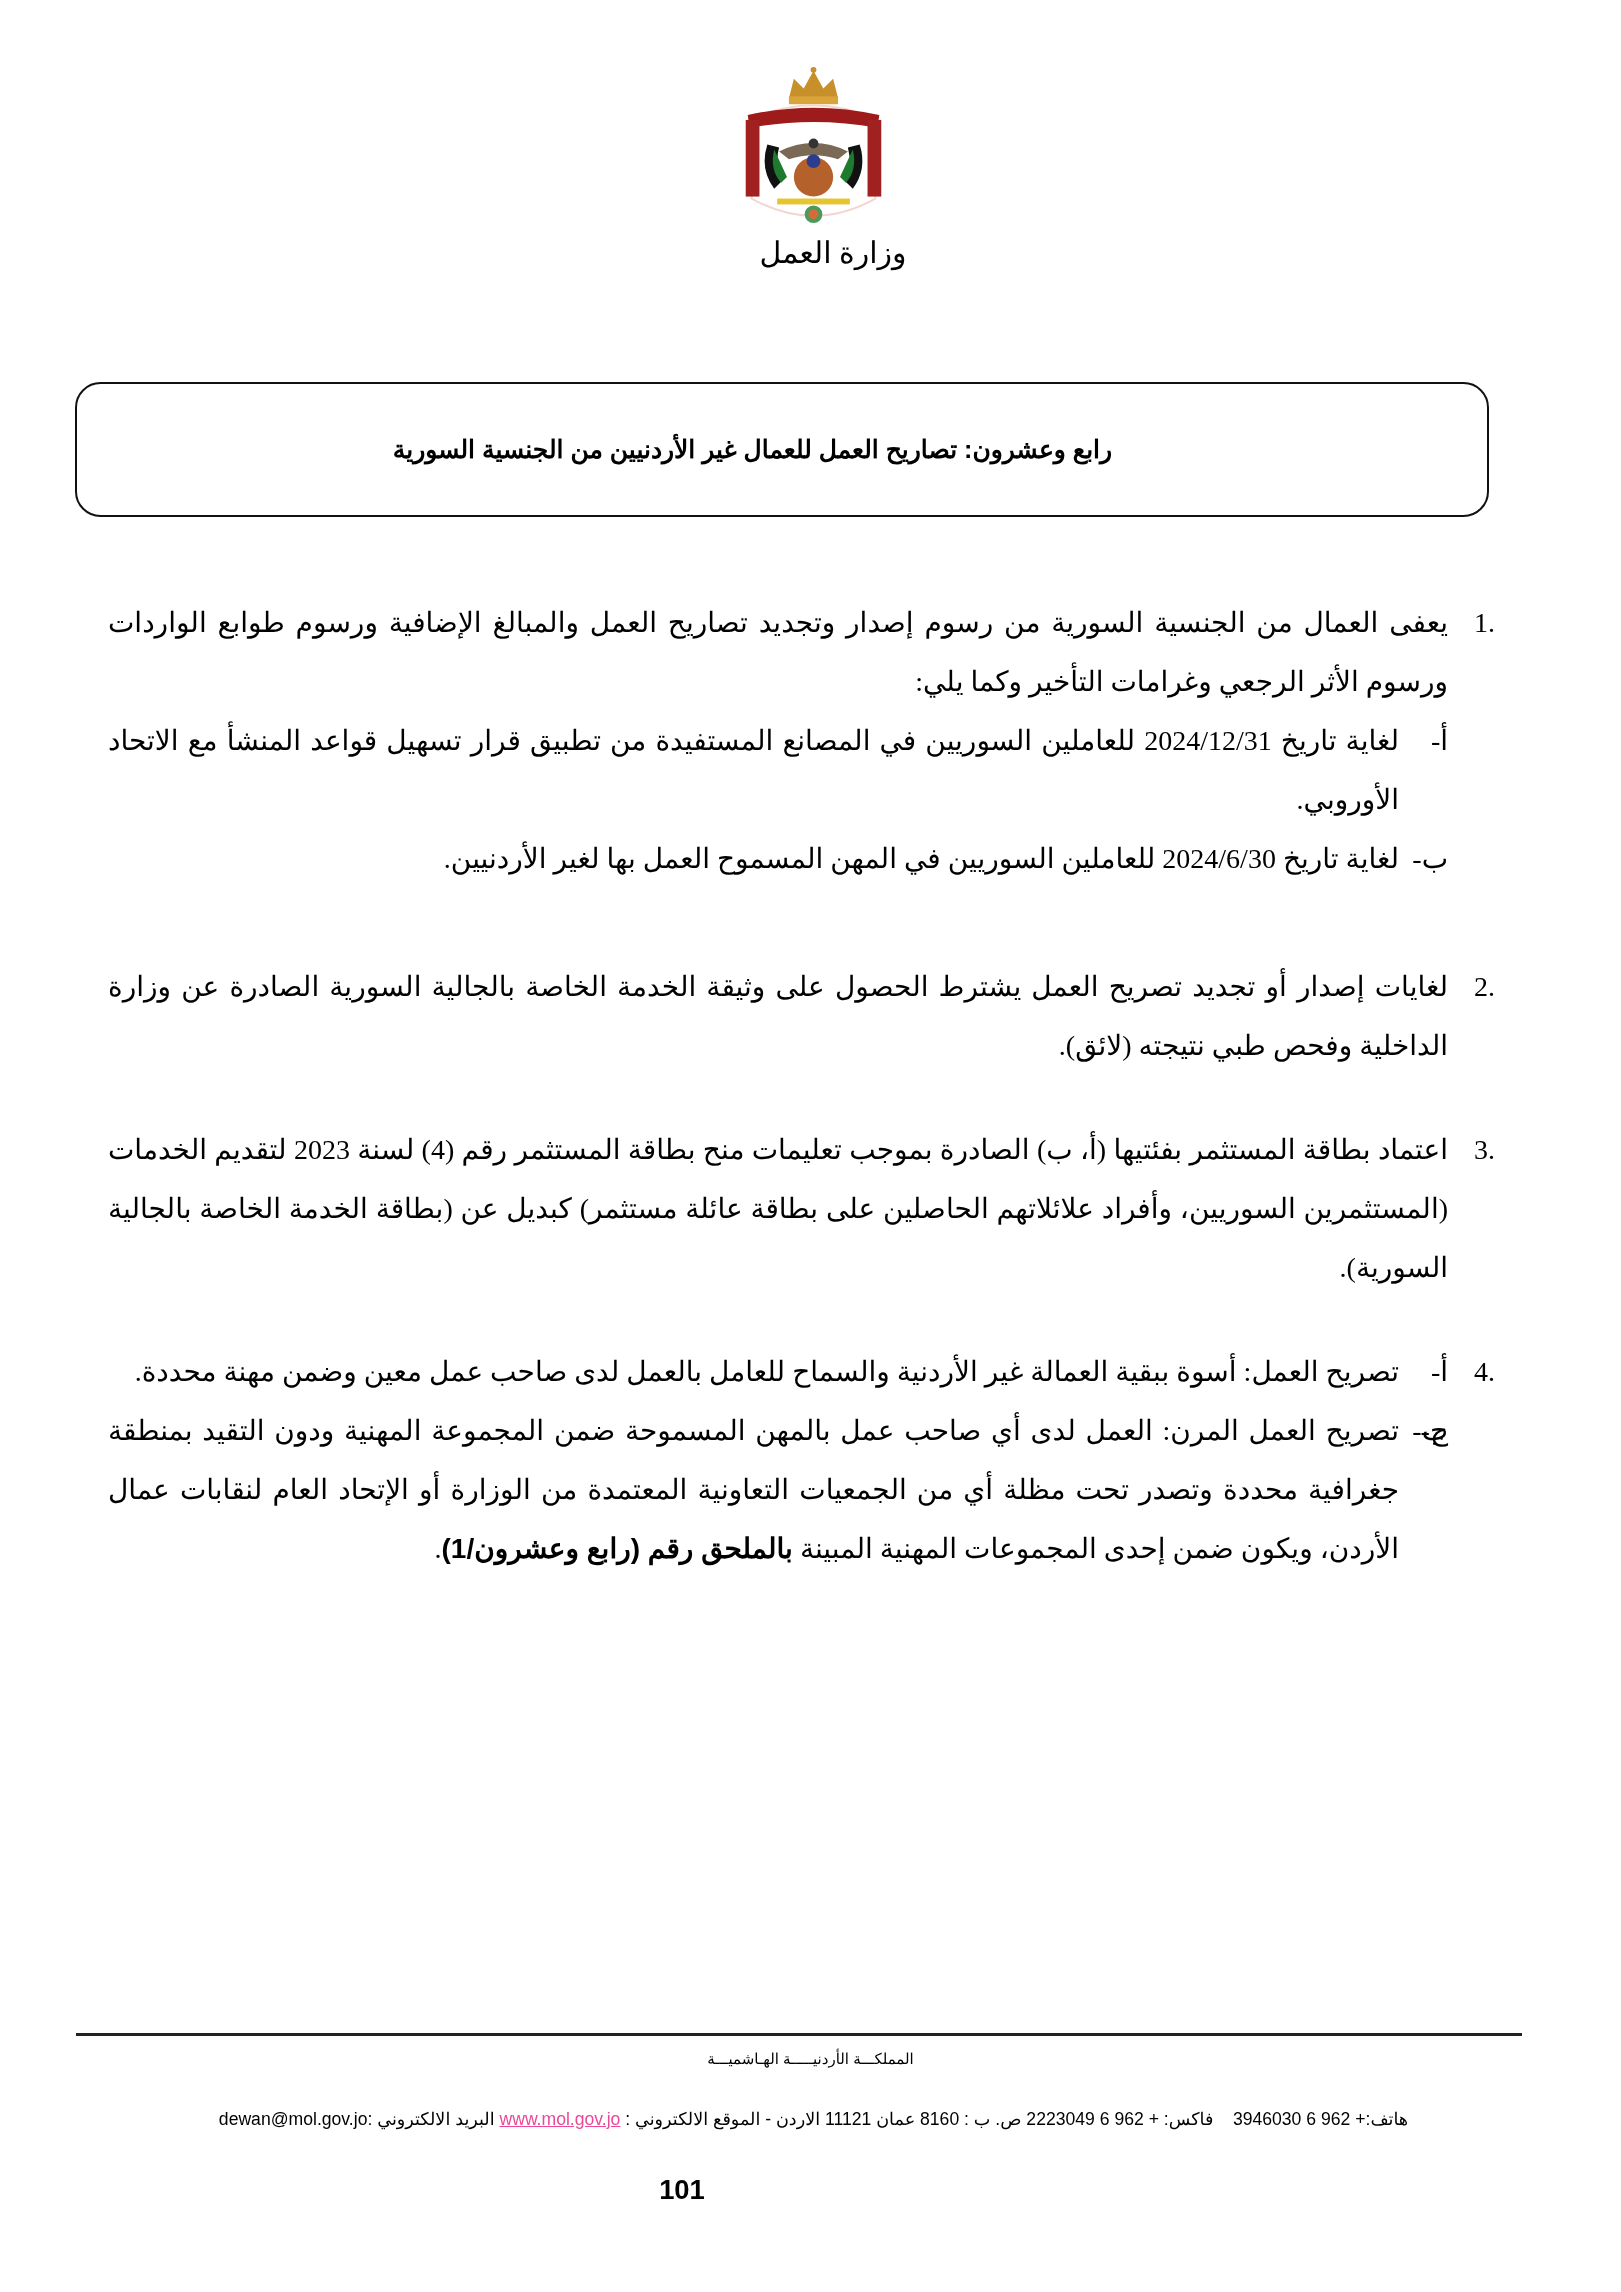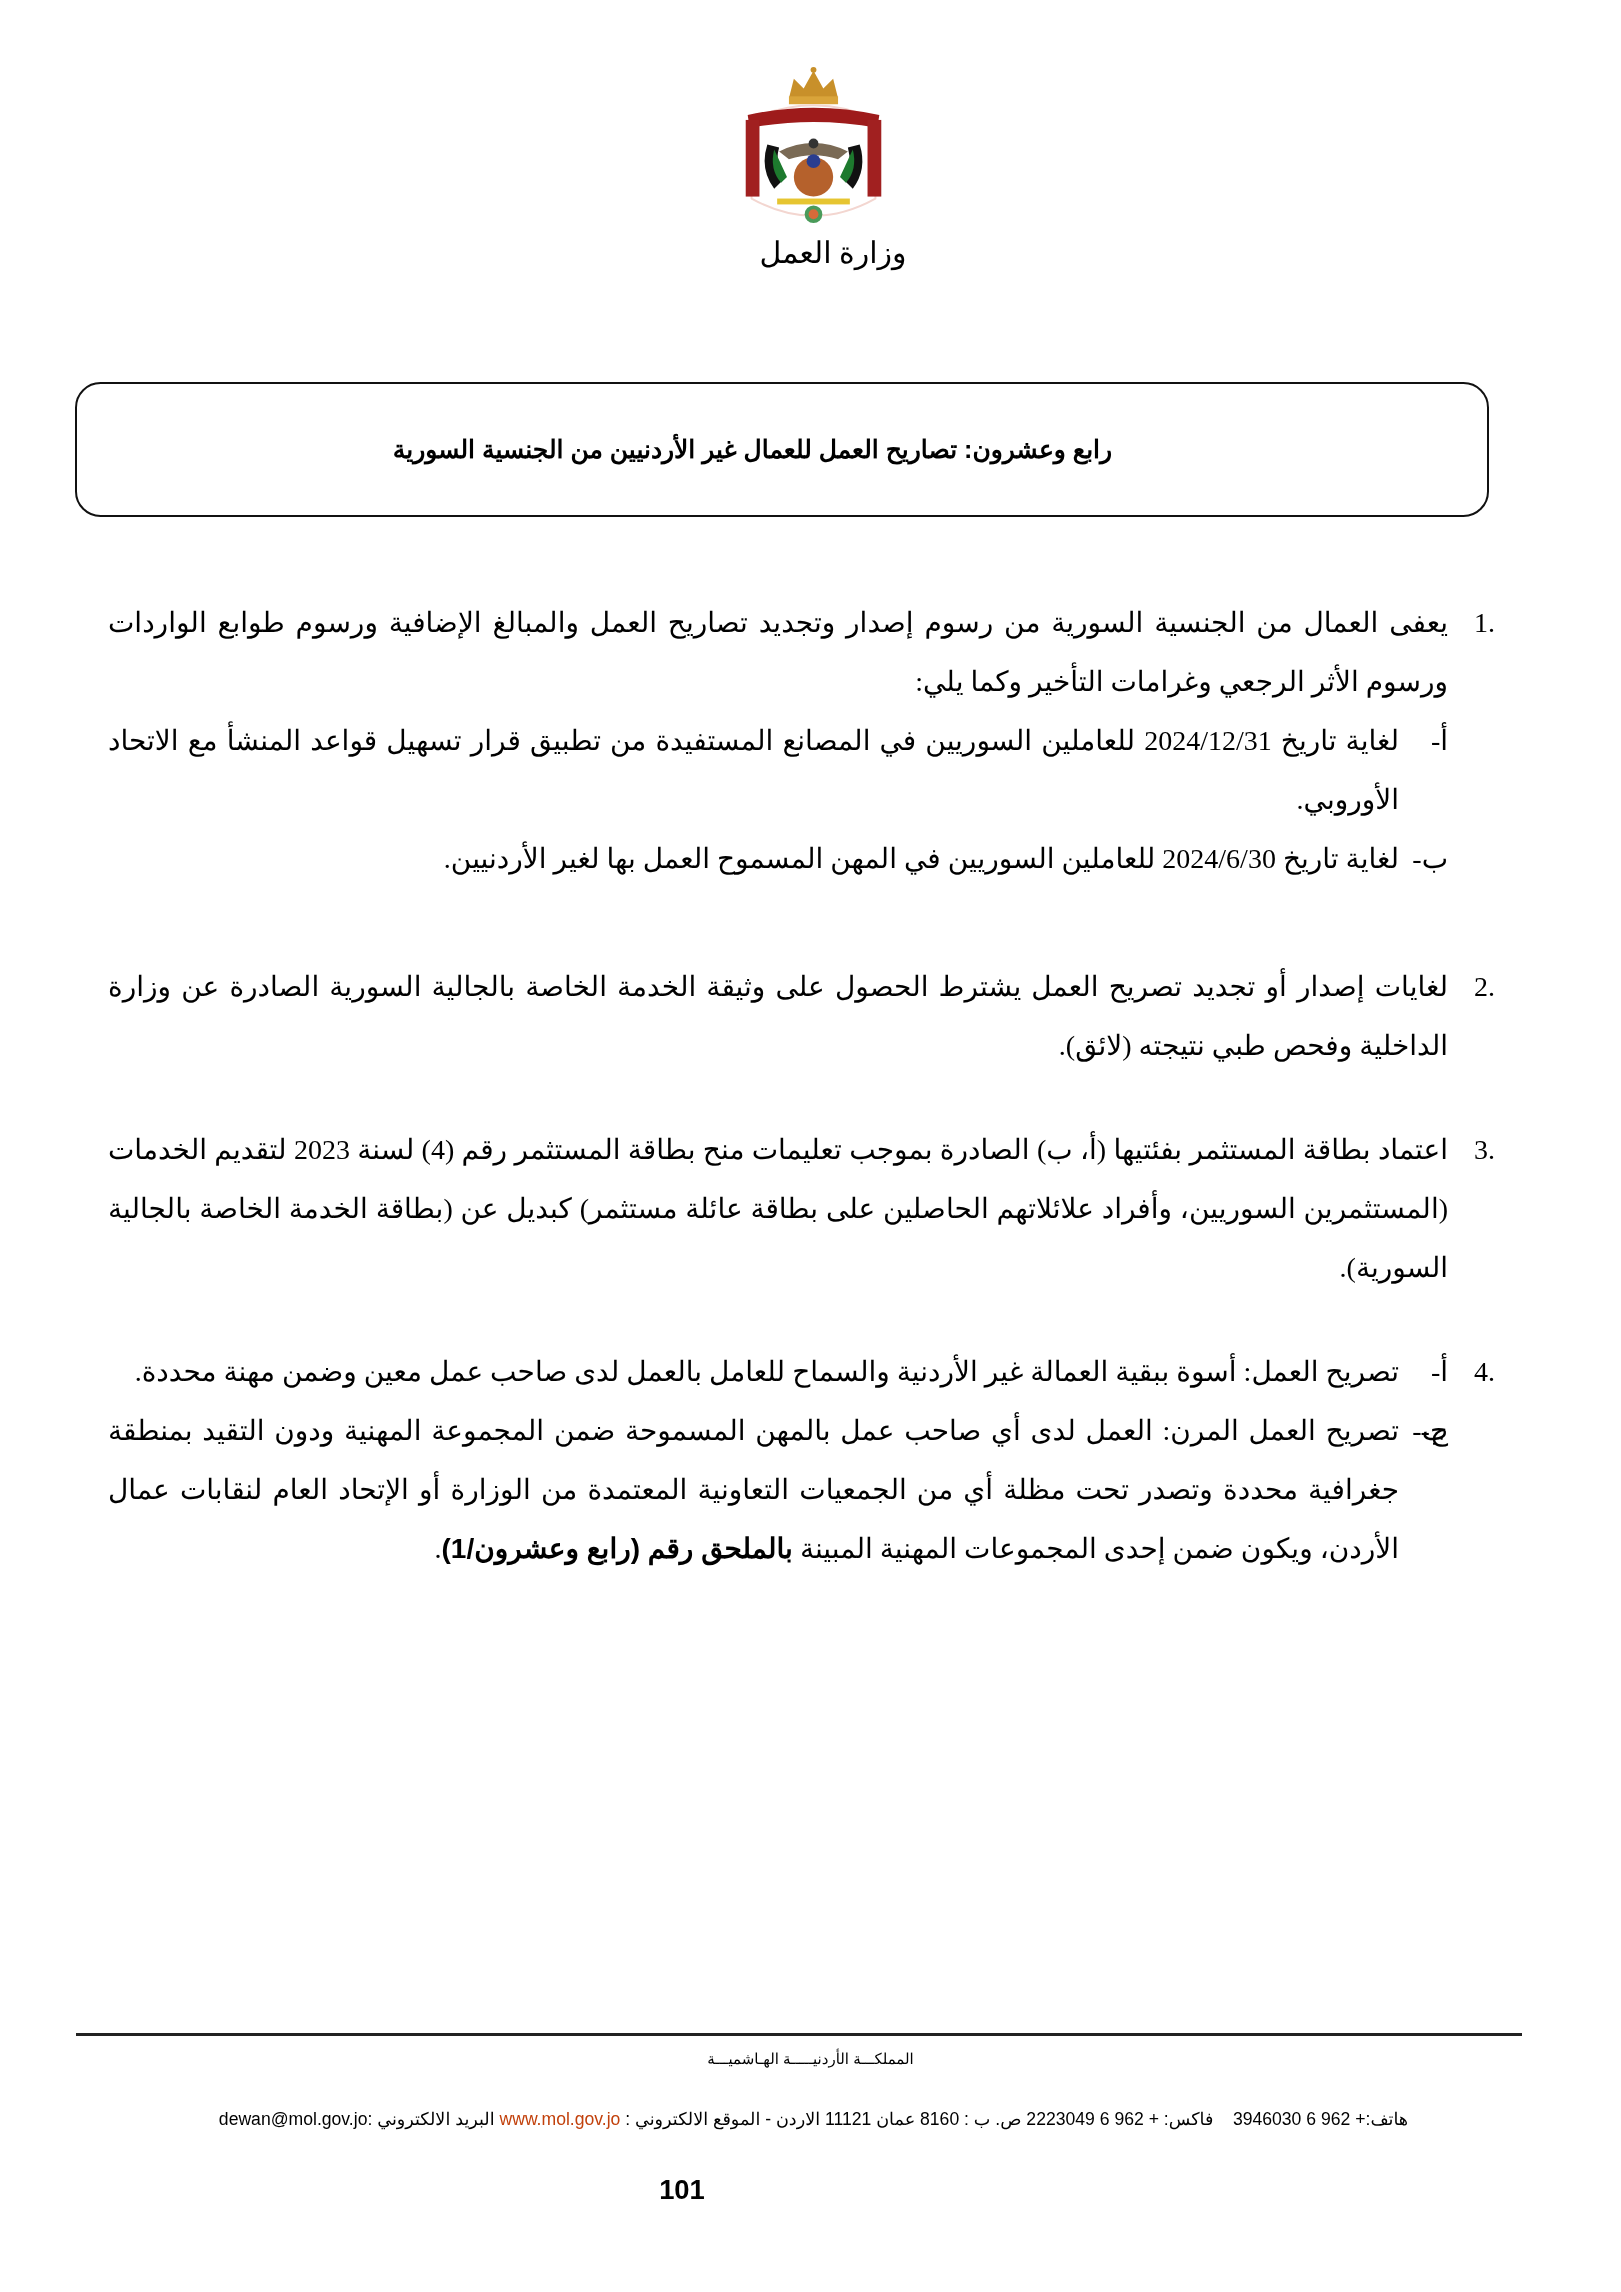--- a/index.html
+++ b/index.html
@@ -16,21 +16,21 @@
   .item .num { position: absolute; right: 0; top: 0; direction: ltr; }
   .sub { position: relative; padding-right: 49px; }
   .sub .letter { position: absolute; right: 0; top: 0; }
   .gap-l { height: 69px; }
   .gap-m { height: 45px; }
   .bold { font-weight: bold; font-family: "Liberation Sans", sans-serif; }
 
   .footer-rule { position: absolute; left: 76px; top: 2033px; width: 1446px; height: 2.9px; background: #222; }
   .kingdom { position: absolute; top: 2050px; left: 0; width: 1621px; text-align: center; direction: rtl; font-family: "Liberation Sans", sans-serif; font-size: 15px; letter-spacing: 1px; }
   .contact { position: absolute; top: 2109px; left: 98px; width: 1431px; text-align: center; direction: rtl; font-family: "Liberation Sans", sans-serif; font-size: 17.6px; white-space: nowrap; }
-  .contact a { color: #c2410c; }
+  .contact a { color: #ec4899; text-decoration: underline; }
   .page-num { position: absolute; top: 2174px; left: 0; width: 1364px; text-align: center; font-family: "Liberation Sans", sans-serif; font-weight: bold; font-size: 27.4px; }
 </style>
 </head>
 <body>
 
 <svg class="emblem" viewBox="0 0 170 170">
 
   <path d="M60 38 L65 18 L75 28 L85 10 L95 28 L105 18 L110 38 Z" fill="#c8902a"></path>
   <rect x="60" y="36" width="50" height="8" fill="#d9a43a"></rect>
   <circle cx="85" cy="9" r="3" fill="#c8902a"></circle>

